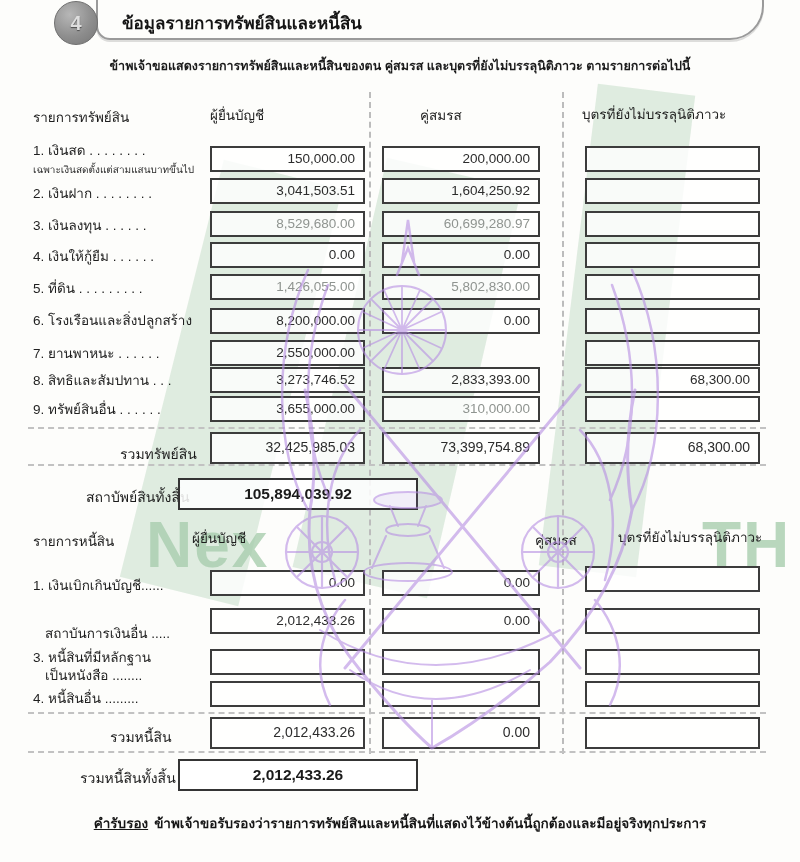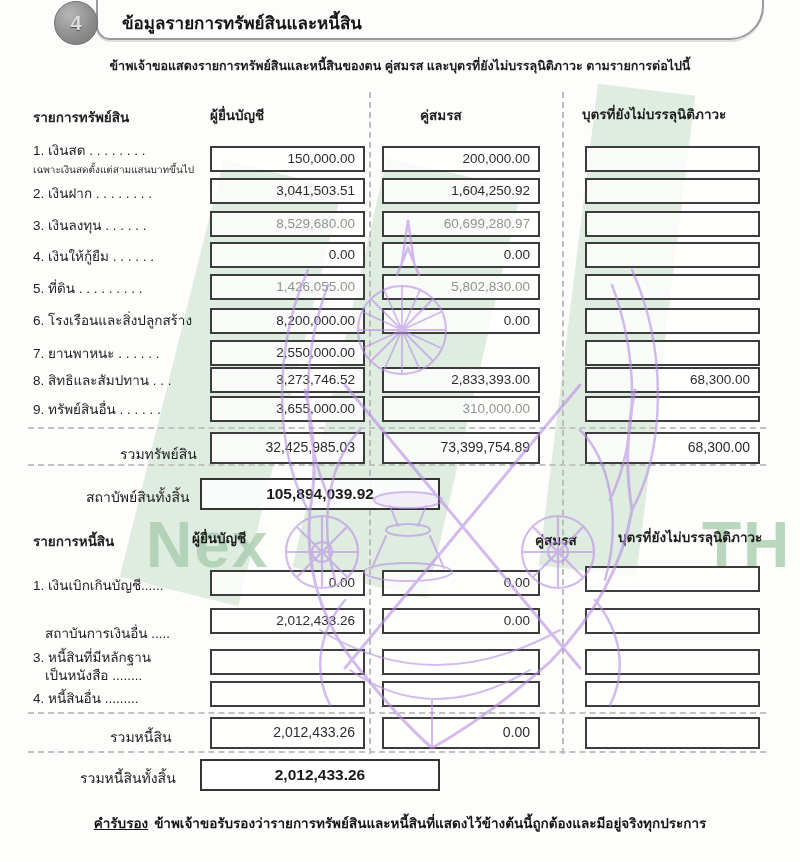--- a/index.html
+++ b/index.html
@@ -24,32 +24,32 @@
         border:2px solid #9a9a9a;border-radius:14px 34px 34px 14px;
         box-shadow:0 2px 0 rgba(160,160,160,.35);z-index:3;background:transparent;}
   .badge{position:absolute;left:54px;top:1px;width:42px;height:42px;border-radius:50%;
          background:radial-gradient(circle at 35% 30%,#b7b7b7,#8e8e8e 55%,#767676);
          border:1px solid #6f6f6f;z-index:4;display:flex;align-items:center;justify-content:center;}
   .badge span{font-size:20px;font-weight:bold;color:#dedede;text-shadow:0 1px 1px #4e4e4e;}
   .title{position:absolute;left:122px;top:9px;font-size:17px;font-weight:bold;color:#141414;z-index:4;}
   .intro{position:absolute;left:0;top:56px;width:100%;text-align:center;font-size:12.5px;
          font-weight:600;color:#1b1b1b;z-index:3;}
   
-  .colhead{position:absolute;font-size:13.5px;font-weight:bold;color:#1e1e1e;z-index:3;}
+  .colhead{position:absolute;font-size:13.5px;font-weight:normal;color:#1e1e1e;z-index:3;}
   .flabel{position:absolute;left:33px;width:174px;font-size:13.5px;color:#1f1f1f;z-index:3;}
   .fnote{position:absolute;left:33px;width:180px;font-size:10px;color:#2a2a2a;z-index:3;}
   .fbox{position:absolute;height:26px;border:2px solid #3c3c3c;background:rgba(255,255,255,.8);
         box-sizing:border-box;z-index:3;}
   .c1{left:210px;width:155px;padding-left:36px;} .c2{left:382px;width:158px;} .c3{left:585px;width:175px;}
   .fbox .val{display:block;text-align:right;padding:3px 8px 0 0;font-size:13.5px;color:#2c2c2c;}
   .val.muted{color:#8f9490;}
   .tot-label{position:absolute;font-size:14px;color:#1c1c1c;z-index:3;}
   .tot-box{height:32px;}
   .tot-box .val{padding-top:5px;font-size:14px;}
-  .gbox{position:absolute;left:200px;width:240px;height:32px;border:2px solid #343434;
+  .gbox{position:absolute;left:178px;width:240px;height:32px;border:2px solid #343434;
         background:rgba(255,255,255,.85);box-sizing:border-box;z-index:3;}
   .gbox .val{display:block;text-align:center;padding-top:5px;font-size:15.5px;font-weight:bold;color:#1a1a1a;}
   .footer{position:absolute;left:0;top:812px;width:100%;text-align:center;font-size:13.5px;
           font-weight:600;color:#161616;z-index:3;}
   .footer .cert{text-decoration:underline;font-weight:bold;margin-right:6px;}
 </style>
 </head>
 <body>
 
 <div class="page">

